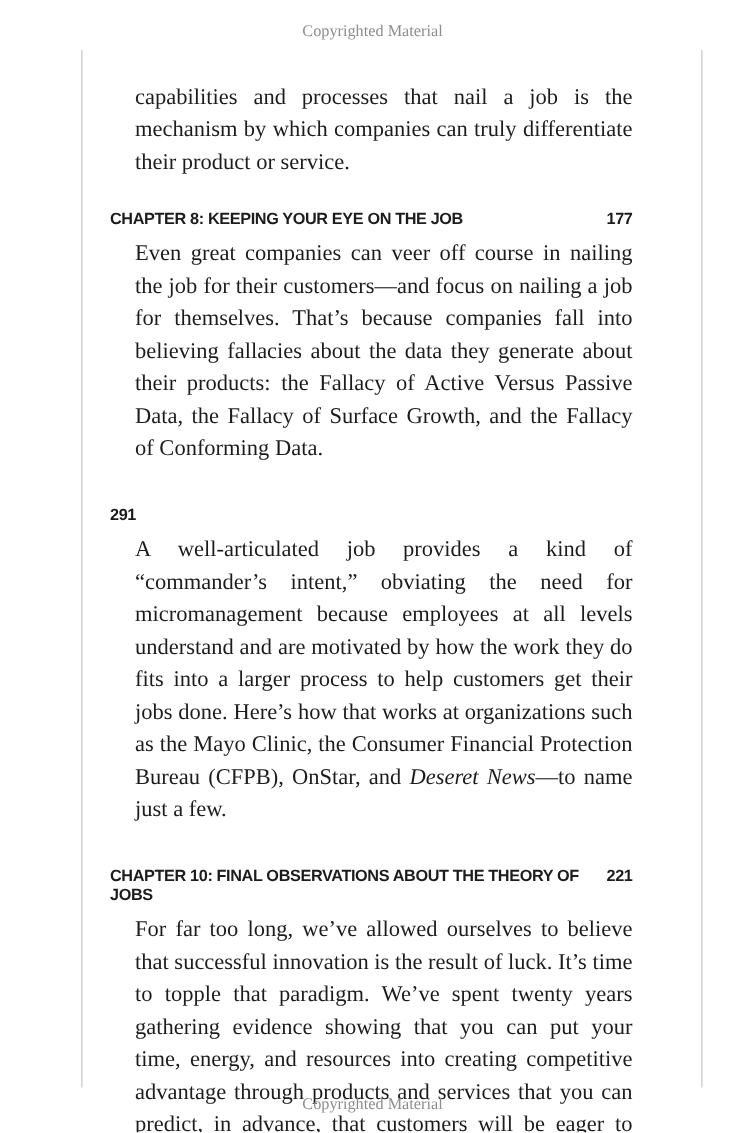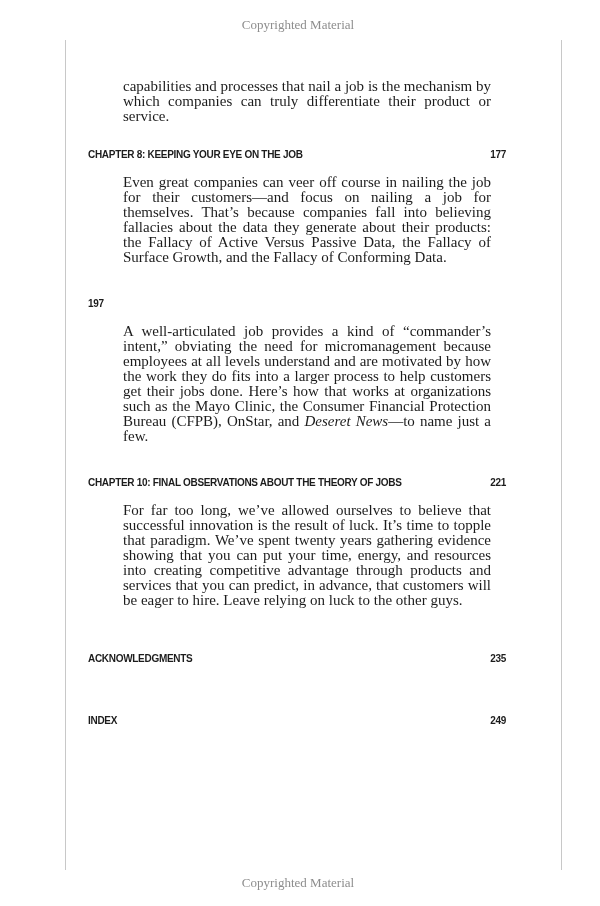--- a/index.html
+++ b/index.html
@@ -38,37 +38,37 @@
     top: 64px;
   }
   .page-header {
     text-align: right;
     font-weight: bold;
     font-size: 15px;
     margin-bottom: 22px;
   }
   .page-header .folio { margin-left: 20px; }
   p.bodytext {
-    margin: 15px;
+    margin: 0;
     padding-left: 20px;
     text-align: justify;
-    font-size: 15px;
-    line-height: 15px;
+    font-size: 18px;
+    line-height: 26px;
   }
   p.bodytext i { font-style: italic; }
   .entry { margin-top: 25px; }
   .entry-head, .backmatter-row {
     display: flex;
     justify-content: space-between;
     align-items: baseline;
     font-family: "Liberation Sans", sans-serif;
     font-weight: 700;
     font-stretch: condensed;
     letter-spacing: -0.3px;
-    font-size: 10px;
+    font-size: 13px;
   }
   .entry-head { margin-bottom: 7px; }
   .entry.gap-lg { margin-top: 33px; }
   .backmatter { margin-top: 39px; }
   .backmatter-row { line-height: 22px; margin-top: 40px; }
 </style>
 </head>
 <body>
 
 <div class="page">
@@ -86,21 +86,21 @@
     <div class="entry">
       <div class="entry-head">
         <span>CHAPTER 8: KEEPING YOUR EYE ON THE JOB</span>
         <span>177</span>
       </div>
       <p class="bodytext"><span>Even great companies can veer off course in nailing the job for their customers—and focus on nailing a job for themselves. That’s because companies fall into believing fallacies about the data they generate about their products: the Fallacy of Active Versus Passive Data, the Fallacy of Surface Growth, and the Fallacy of Conforming Data.</span></p>
     </div>
 
     <div class="entry gap-lg">
       <div class="entry-head">
-        <span>197</span>
+        <span>291</span>
       </div>
       <p class="bodytext"><span>A well-articulated job provides a kind of “commander’s intent,” obviating the need for micromanagement because employees at all levels understand and are motivated by how the work they do fits into a larger process to help customers get their jobs done. Here’s how that works at organizations such as the Mayo Clinic, the Consumer Financial Protection Bureau (CFPB), OnStar, and </span><i>Deseret News</i><span>—to name just a few.</span></p>
     </div>
 
     <div class="entry gap-lg">
       <div class="entry-head">
         <span>CHAPTER 10: FINAL OBSERVATIONS ABOUT THE THEORY OF JOBS</span>
         <span>221</span>
       </div>
       <p class="bodytext"><span>For far too long, we’ve allowed ourselves to believe that successful innovation is the result of luck. It’s time to topple that paradigm. We’ve spent twenty years gathering evidence showing that you can put your time, energy, and resources into creating competitive advantage through products and services that you can predict, in advance, that customers will be eager to hire. Leave relying on luck to the other guys.</span></p>

